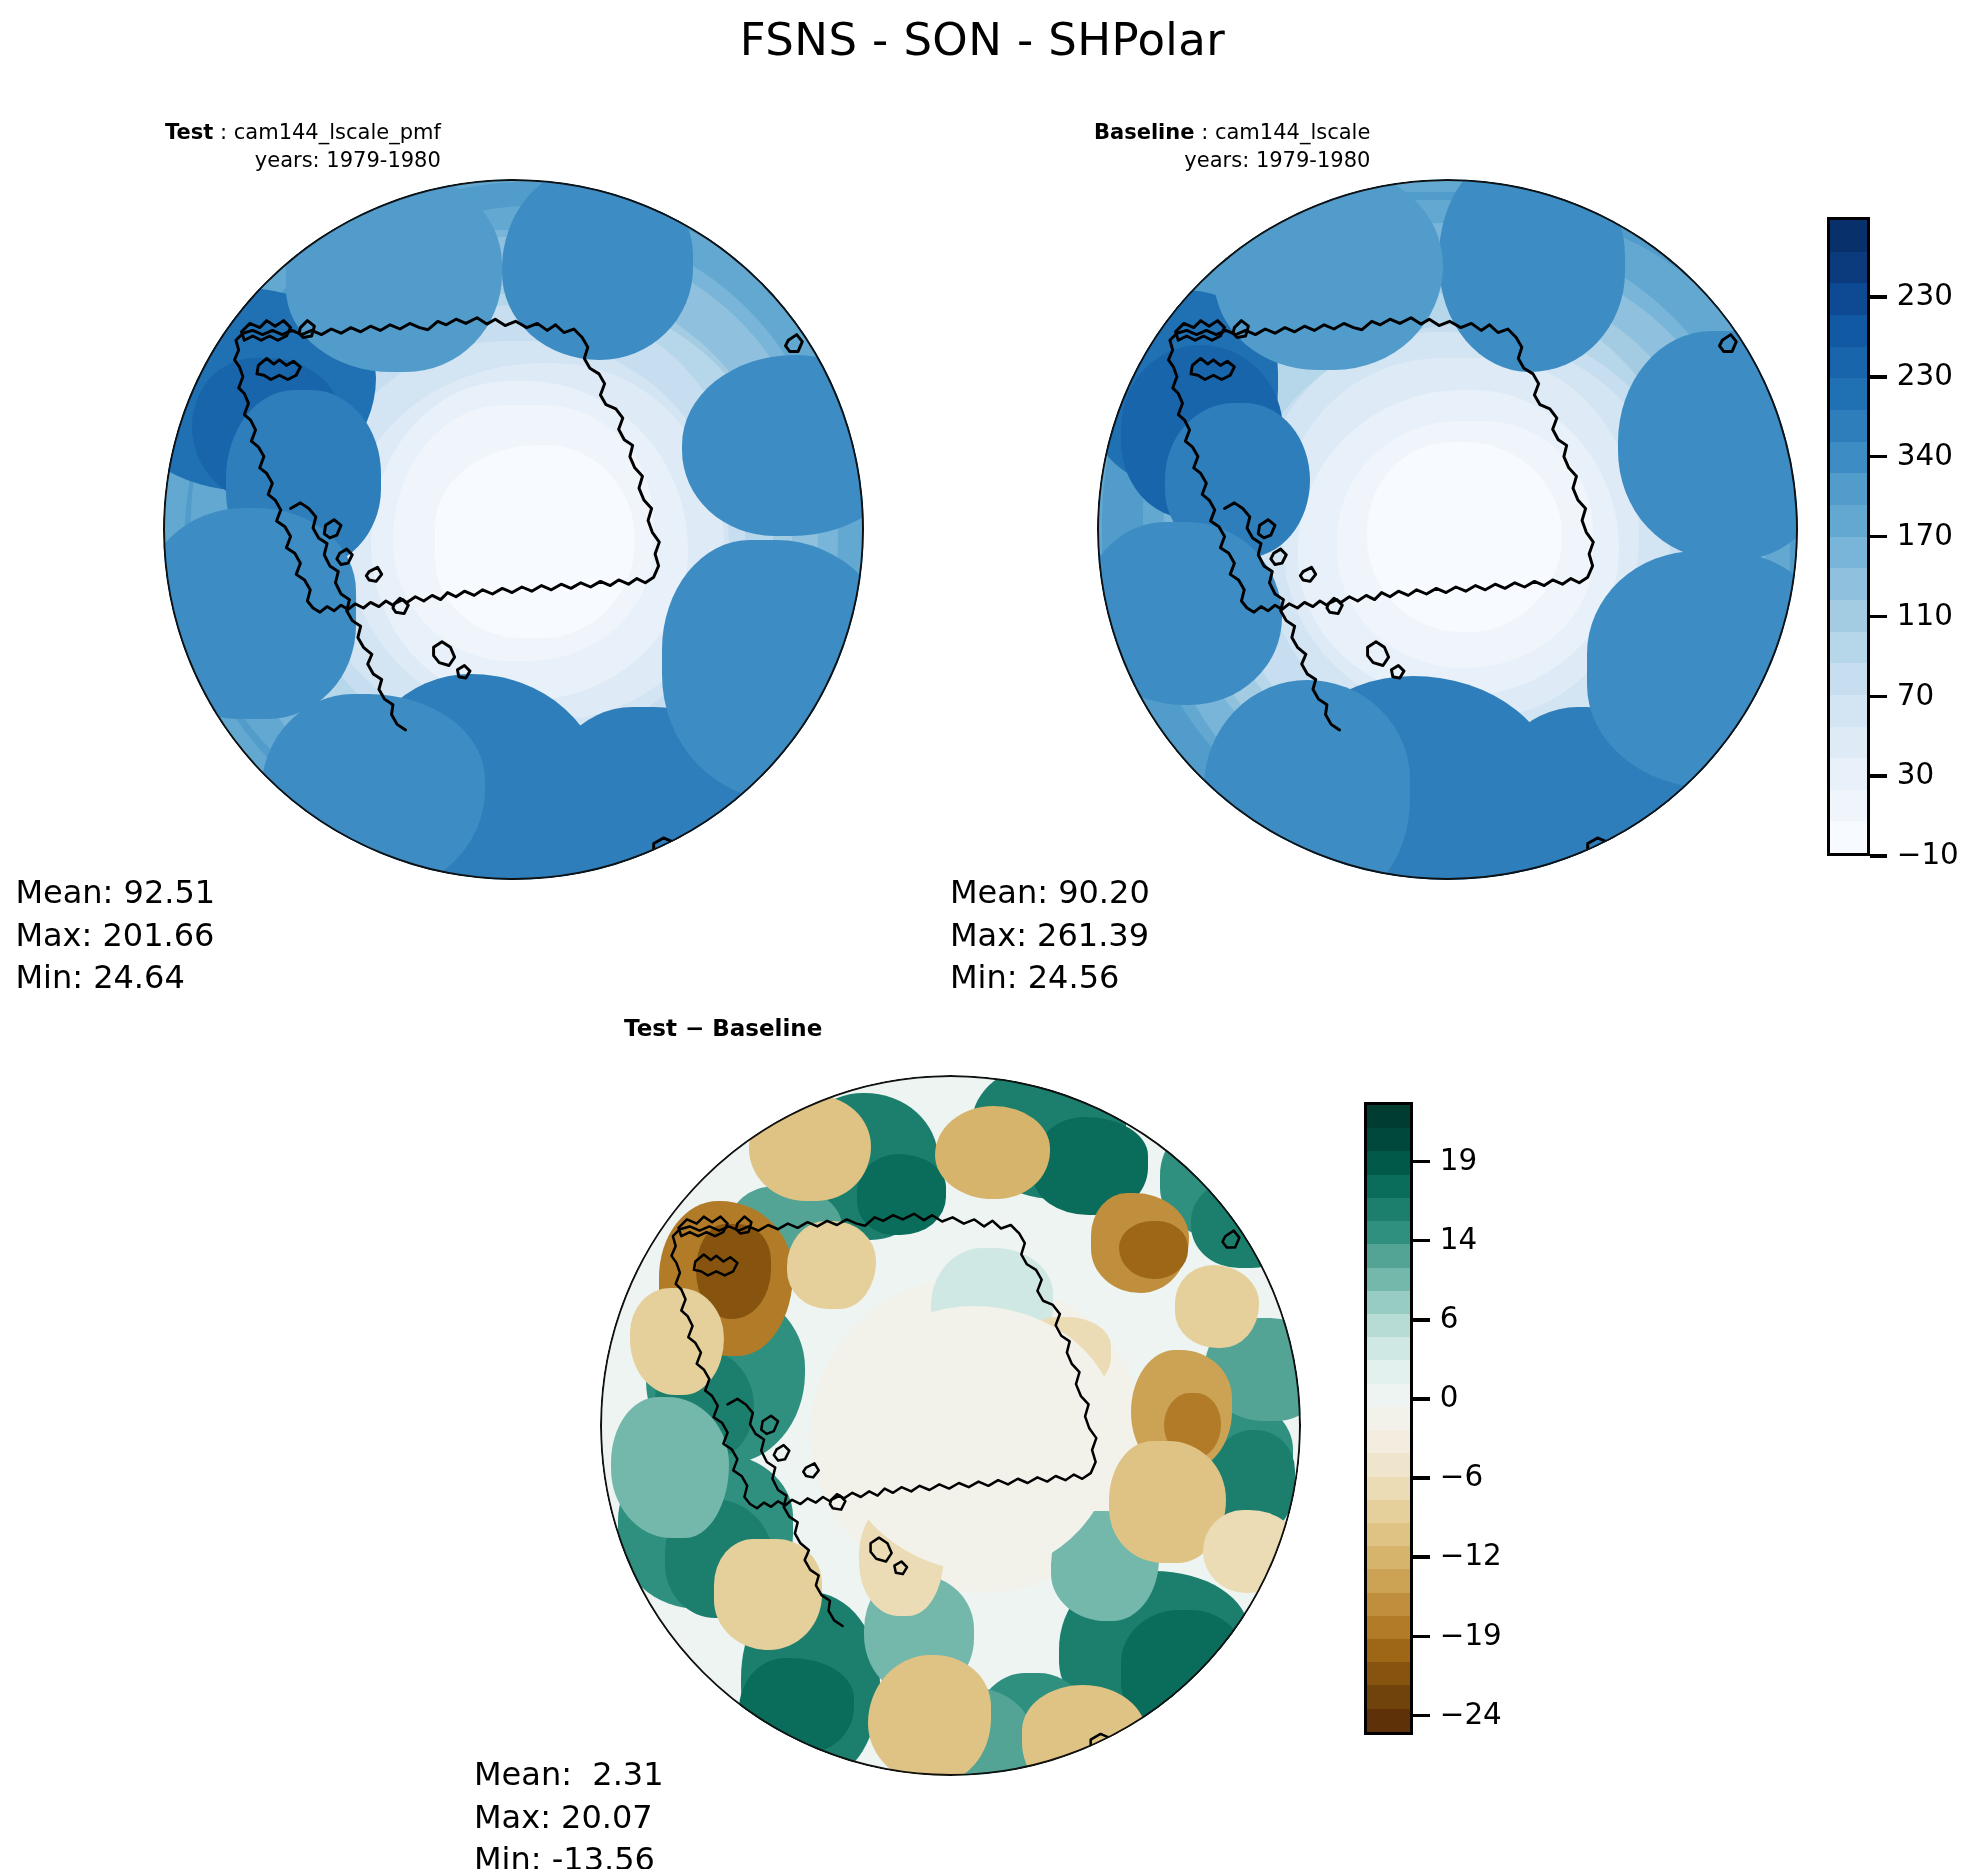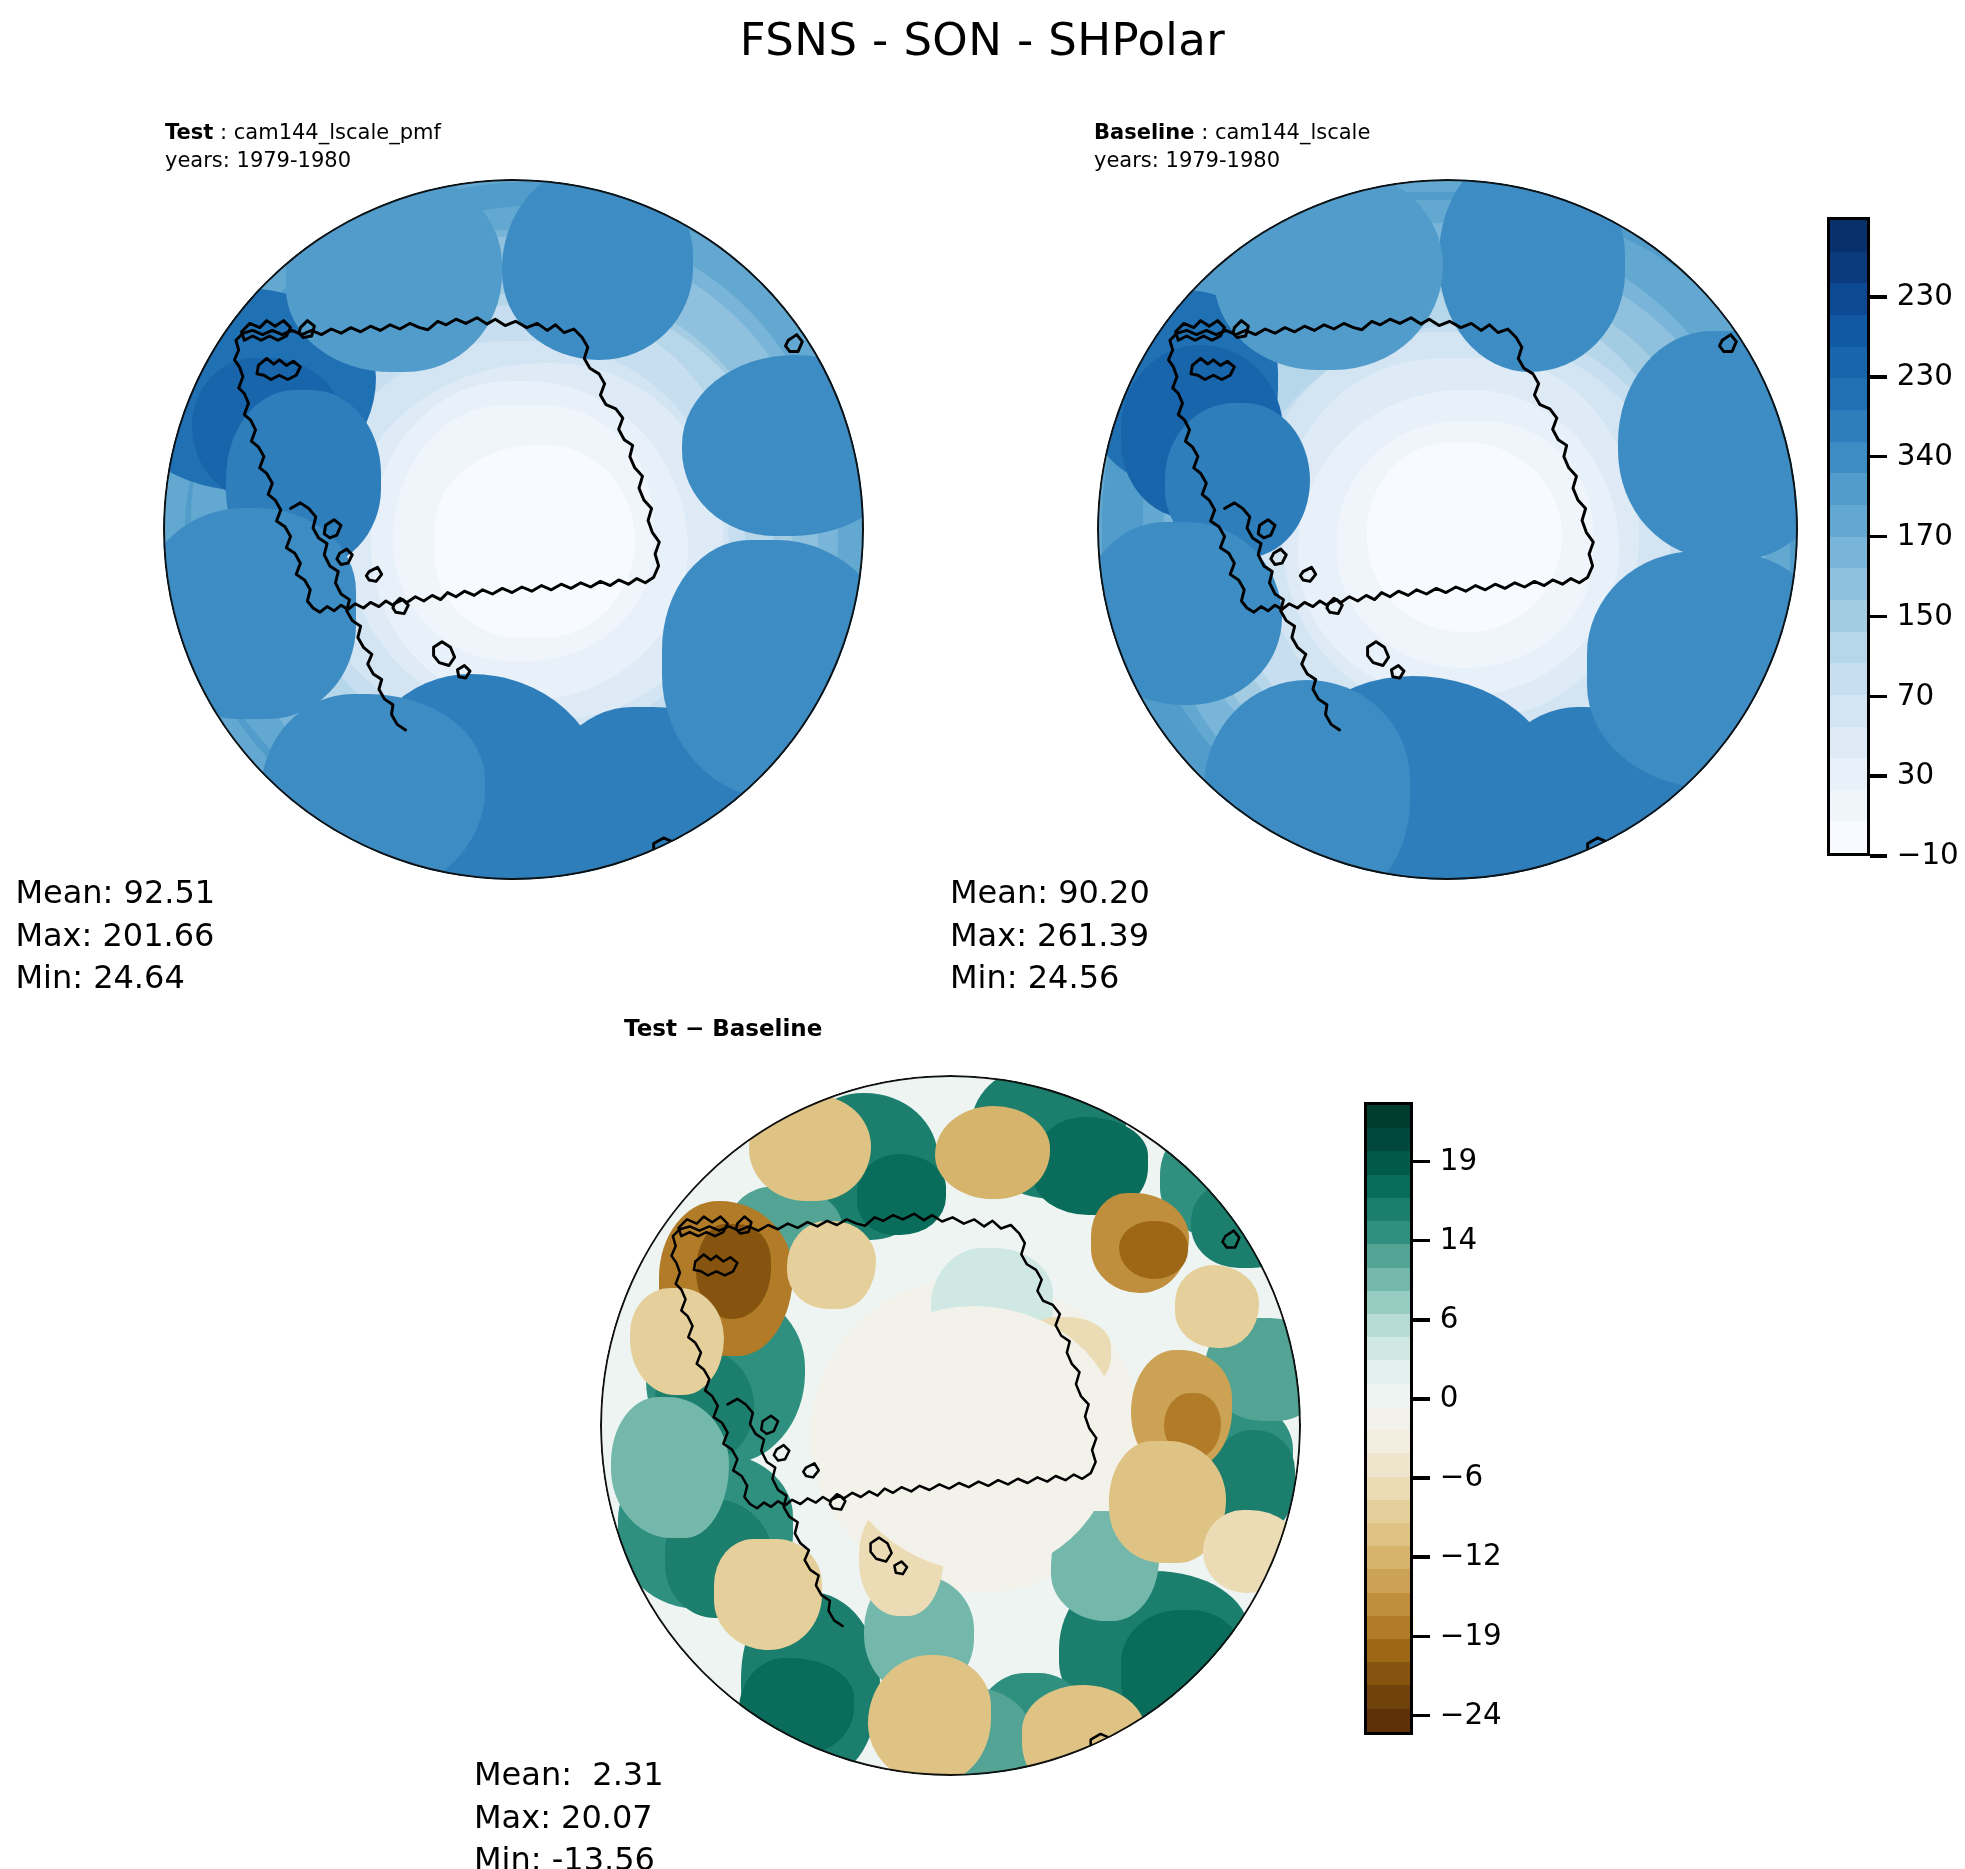--- a/index.html
+++ b/index.html
@@ -29,20 +29,21 @@
     font-family: "DejaVu Sans", "Liberation Sans", sans-serif;
   }
 
   
   .panel-header {
     position: absolute;
     font-size: 21px;
     line-height: 1.32;
     font-family: "DejaVu Sans", "Liberation Sans", sans-serif;
     white-space: nowrap;
+    text-align: right;
   }
   .panel-header .hdr-key { font-weight: 700; }
   .panel-header .hdr-sep { font-weight: 400; }
   .panel-header .hdr-val { font-weight: 400; }
   .panel-header .hdr-years { display: block; font-weight: 400; }
 
   #test-header     { left: 165px;  top: 119px; }
   #baseline-header { left: 1094px; top: 119px; }
 
   #diff-header {
@@ -341,21 +342,21 @@
     <div class="cb-tick" style="top: 37.5%;">
       <div class="tick-line"></div>
       <div class="tick-label">340</div>
     </div>
     <div class="cb-tick" style="top: 50%;">
       <div class="tick-line"></div>
       <div class="tick-label">170</div>
     </div>
     <div class="cb-tick" style="top: 62.5%;">
       <div class="tick-line"></div>
-      <div class="tick-label">150</div>
+      <div class="tick-label">110</div>
     </div>
     <div class="cb-tick" style="top: 75%;">
       <div class="tick-line"></div>
       <div class="tick-label">70</div>
     </div>
     <div class="cb-tick" style="top: 87.5%;">
       <div class="tick-line"></div>
       <div class="tick-label">30</div>
     </div>
     <div class="cb-tick" style="top: 100%;">

